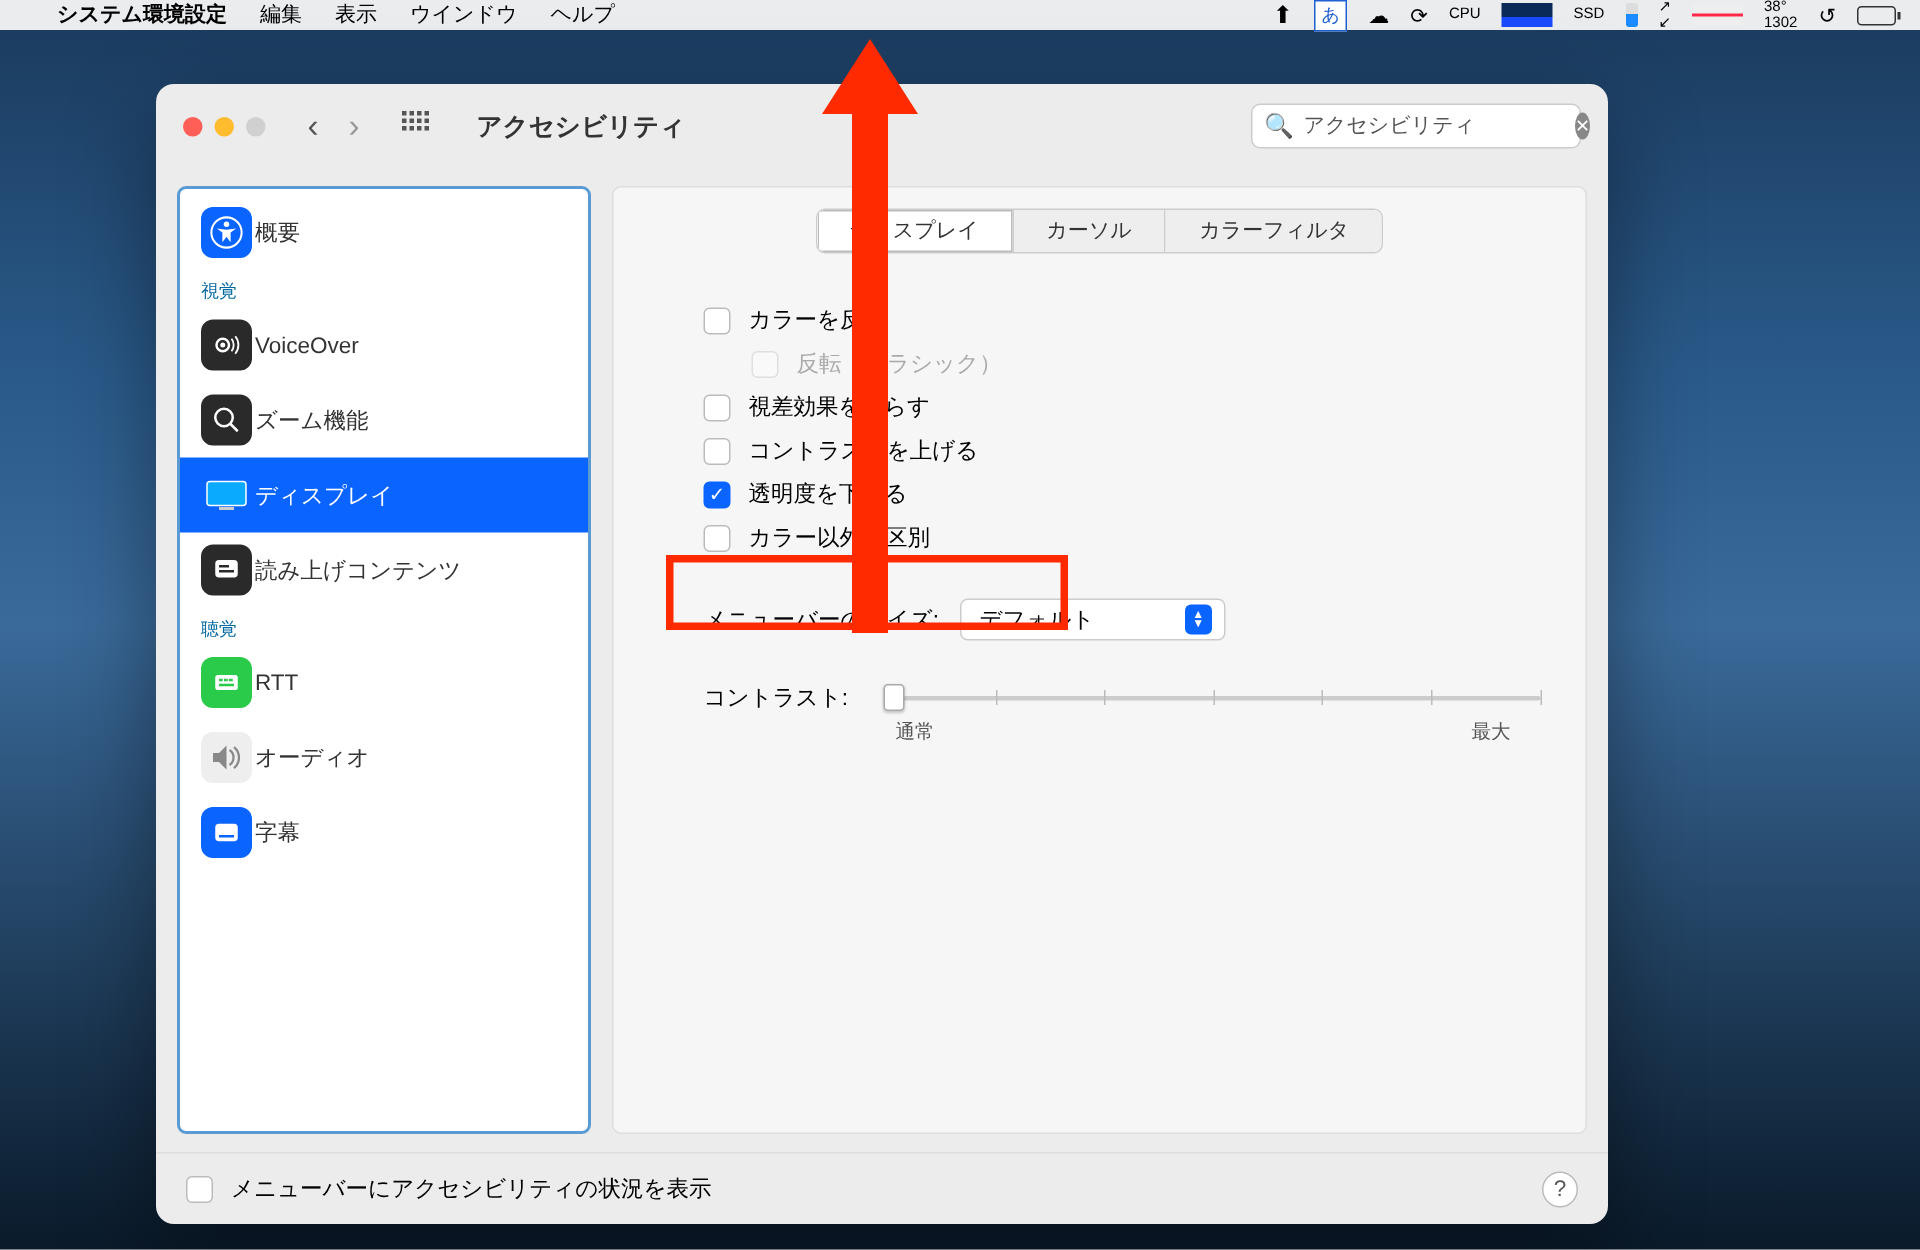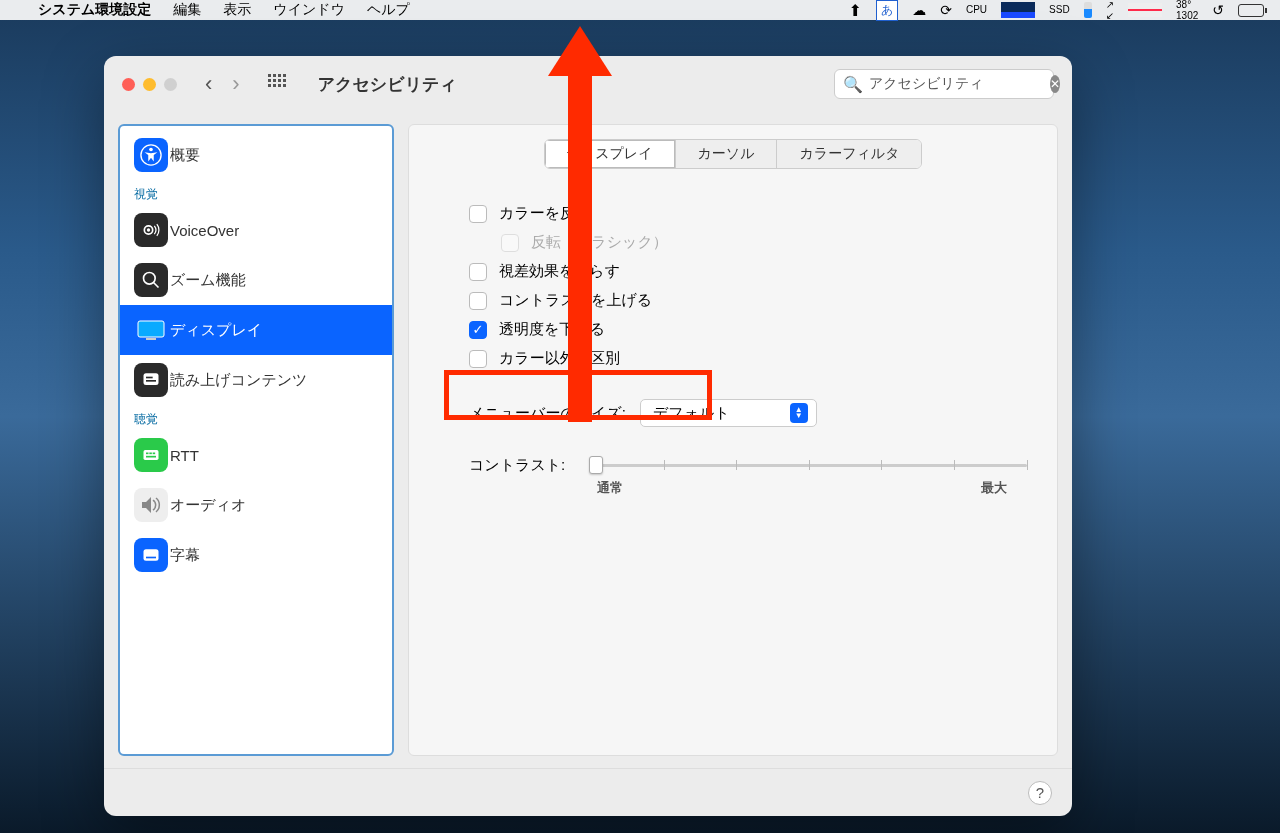--- a/index.html
+++ b/index.html
@@ -54,21 +54,21 @@
 .highlight { position: absolute; border: 5px solid #ff2a00; left: 444px; top: 370px; width: 268px; height: 50px; pointer-events: none; }
 
 .row { display: flex; align-items: center; gap: 14px; margin-left: 40px; margin-top: 26px; font-size: 15px; }
 .select { border: 1px solid #ccc; border-radius: 5px; background: #fff; padding: 3px 8px 3px 12px; display: flex; align-items: center; gap: 60px; }
 .select .ar { background: #0a64ff; color: #fff; width: 18px; height: 20px; border-radius: 4px; display: flex; flex-direction: column; align-items: center; justify-content: center; font-size: 8px; line-height: 0.7; }
 .slider-row { display: flex; align-items: center; gap: 26px; margin-left: 40px; margin-top: 28px; font-size: 15px; }
 .slider { flex: 1; position: relative; height: 20px; margin-right: 10px; }
 .slider .track { position: absolute; top: 9px; left: 0; right: 0; height: 3px; background: #ccc; border-radius: 2px; }
 .slider .tick { position: absolute; top: 5px; width: 1px; height: 10px; background: #bbb; }
 .slider .thumb { position: absolute; left: -2px; top: 1px; width: 14px; height: 18px; background: #fff; border: 1px solid #aaa; border-radius: 3px; box-shadow: 0 1px 2px rgba(0,0,0,0.2); }
-.slider-lbls { display: flex; justify-content: space-between; margin-left: 168px; margin-right: 30px; font-size: 13px; color: #555; margin-top: 4px; font-weight: bold; }
+.slider-lbls { display: flex; justify-content: space-between; margin-left: 168px; margin-right: 30px; font-size: 13px; color: #555; margin-top: 4px; }
 
 .footer { height: 48px; border-top: 1px solid #ddd; display: flex; align-items: center; padding: 0 20px; }
 .footer .opt { font-size: 15px; }
 .help { margin-left: auto; width: 24px; height: 24px; border: 1px solid #bbb; border-radius: 50%; background: #fff; display: flex; align-items: center; justify-content: center; font-size: 15px; color: #555; }
 
 
 .arrow { position: absolute; left: 548px; top: 26px; pointer-events: none; }
 .arrow .shaft { width: 24px; height: 346px; background: #ff2a00; margin-left: 20px; }
 .arrow .head { width: 0; height: 0; border-left: 32px solid transparent; border-right: 32px solid transparent; border-bottom: 50px solid #ff2a00; }
 </style>
@@ -282,20 +282,24 @@
         </div>
       </div>
       <div class="slider-lbls">
         <span>通常</span>
         <span>最大</span>
       </div>
     </div>
   </div>
 
   <div class="footer">
+    <div class="opt">
+        <div class="cb"></div>
+        <span>メニューバーにアクセシビリティの状況を表示</span>
+      </div>
     <div class="help">?</div>
   </div>
 </div>
 
 <div class="arrow">
   <div class="head"></div>
   <div class="shaft"></div>
 </div>
 <div class="highlight"></div>
 

